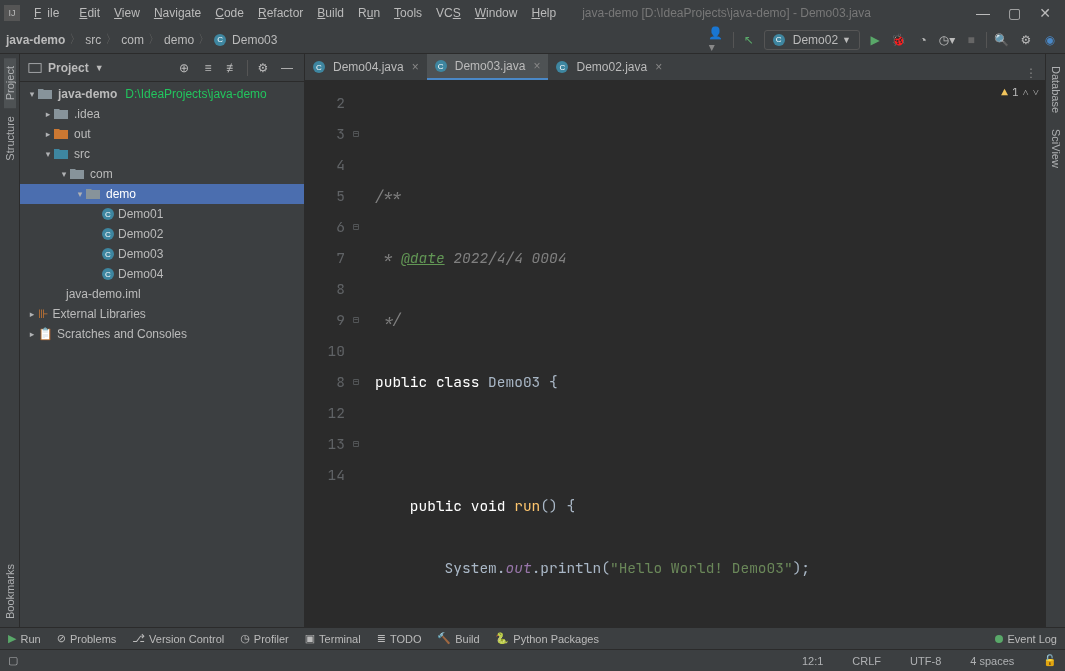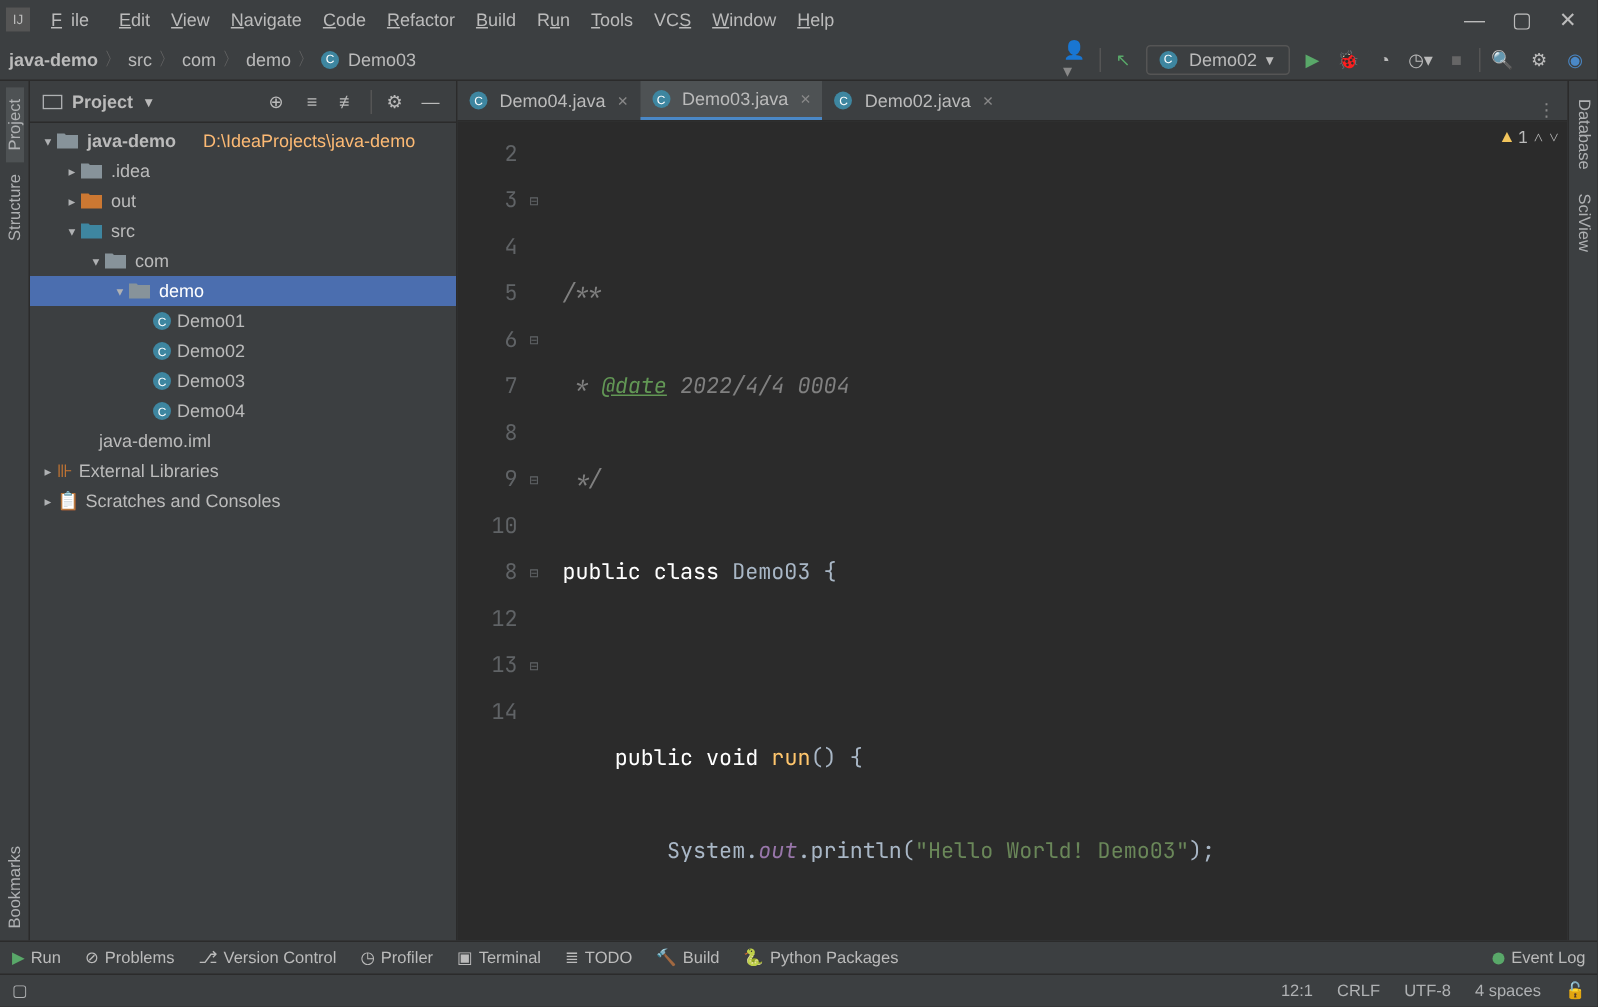--- a/index.html
+++ b/index.html
@@ -31,21 +31,21 @@
 .panel-header svg, .panel-header .iconsm { width: 14px; height: 14px; }
 .tree { flex: 1; overflow: auto; padding: 2px 0; }
 .tree-row { display: flex; align-items: center; height: 20px; padding-left: 6px; cursor: pointer; white-space: nowrap; }
 .tree-row.selected { background: #4b6eaf; color: #fff; }
 .tree-arrow { width: 12px; text-align: center; color: #afb1b3; font-size: 9px; }
 .tree-icon { width: 16px; height: 14px; margin-right: 4px; display: inline-flex; align-items: center; }
 .folder-fill { fill: #87939a; }
 .folder-src { fill: #3e86a0; }
 .folder-out { fill: #cc7832; }
 .java-icon { width: 12px; height: 12px; border-radius: 50%; background: #3e86a0; color: #fff; font-size: 8px; display: inline-flex; align-items: center; justify-content: center; margin-right: 4px;}
-.dimtext { color: #fdba74; margin-left: 18px; }
+.dimtext { color: #22c55e; margin-left: 8px; }
 .editor-area { flex: 1; display: flex; flex-direction: column; background: #2b2b2b; min-width:0;}
 .editor-tabs { height: 28px; background: #3c3f41; display: flex; align-items: flex-end; border-bottom: 1px solid #2b2b2b; }
 .editor-tab { height: 26px; display: flex; align-items: center; padding: 0 8px; gap: 4px; color: #bbb; cursor: pointer; }
 .editor-tab.active { background: #4e5254; border-bottom: 2px solid #4a88c7; }
 .editor-tab .close { color: #888; margin-left: 4px; }
 .editor-tabs .more { margin-left: auto; padding: 0 8px; color: #888;}
 .editor-body { flex: 1; display: flex; position: relative; font-family: "JetBrains Mono", Consolas, monospace; font-size: 14.5px; }
 .gutter { width: 48px; text-align: right; color: #606366; padding: 6px 8px 0 0; line-height: 31px; user-select: none;}
 .gutter-fold { width: 16px; padding-top: 6px; line-height: 31px; color: #606366; user-select:none; font-size:10px;}
 .code { flex: 1; padding: 6px 0 0 6px; line-height: 31px; position: relative; white-space: pre; }
@@ -57,21 +57,21 @@
 .code .method { color: #ffc66d; }
 .code .default { color: #a9b7c6; }
 .code-line { height: 31px; }
 .warn-badge { position: absolute; top: 4px; right: 6px; display: flex; align-items: center; gap: 4px; font-size: 11px; color: #bbb;}
 .warn-badge .tri { color: #f2c55c; }
 .toolwindow-bar { height: 22px; background: #3c3f41; border-top: 1px solid #2b2b2b; display: flex; align-items: center; padding: 0 8px; gap: 16px; font-size: 11px;}
 .toolwindow-bar .item { display: flex; align-items: center; gap: 4px; cursor: pointer; }
 .toolwindow-bar .right { margin-left: auto; }
 .toolwindow-bar .green-dot { width: 8px; height: 8px; background: #59a869; border-radius: 50%; }
 .statusbar { height: 22px; background: #3c3f41; border-top: 1px solid #2b2b2b; display: flex; align-items: center; padding: 0 8px; font-size: 11px; color: #afb1b3;}
-.statusbar .right { margin-left: auto; display: flex; gap: 16px; align-items: center;}
+.statusbar .right { margin-left: auto; display: flex; gap: 29px; align-items: center;}
 svg { display: block; }
 .seprt { width:1px; height:16px; background:#555; }
 </style>
 </head>
 <body>
 
 <div class="titlebar">
   <div class="logo">IJ</div>
   <div class="menubar">
     <span><u>F</u><span>ile</span></span>
@@ -80,20 +80,21 @@
     <span><u>N</u>avigate</span>
     <span><u>C</u>ode</span>
     <span><u>R</u>efactor</span>
     <span><u>B</u>uild</span>
     <span>R<u>u</u>n</span>
     <span><u>T</u>ools</span>
     <span>VC<u>S</u></span>
     <span><u>W</u>indow</span>
     <span><u>H</u>elp</span>
   </div>
+  <div class="title-text">java-demo [D:\IdeaProjects\java-demo] - Demo03.java</div>
   <div class="winbtns">
     <span>—</span>
     <span>▢</span>
     <span>✕</span>
   </div>
 </div>
 
 <div class="navbar">
   <div class="breadcrumb">
     <span style="font-weight:bold">java-demo</span>

